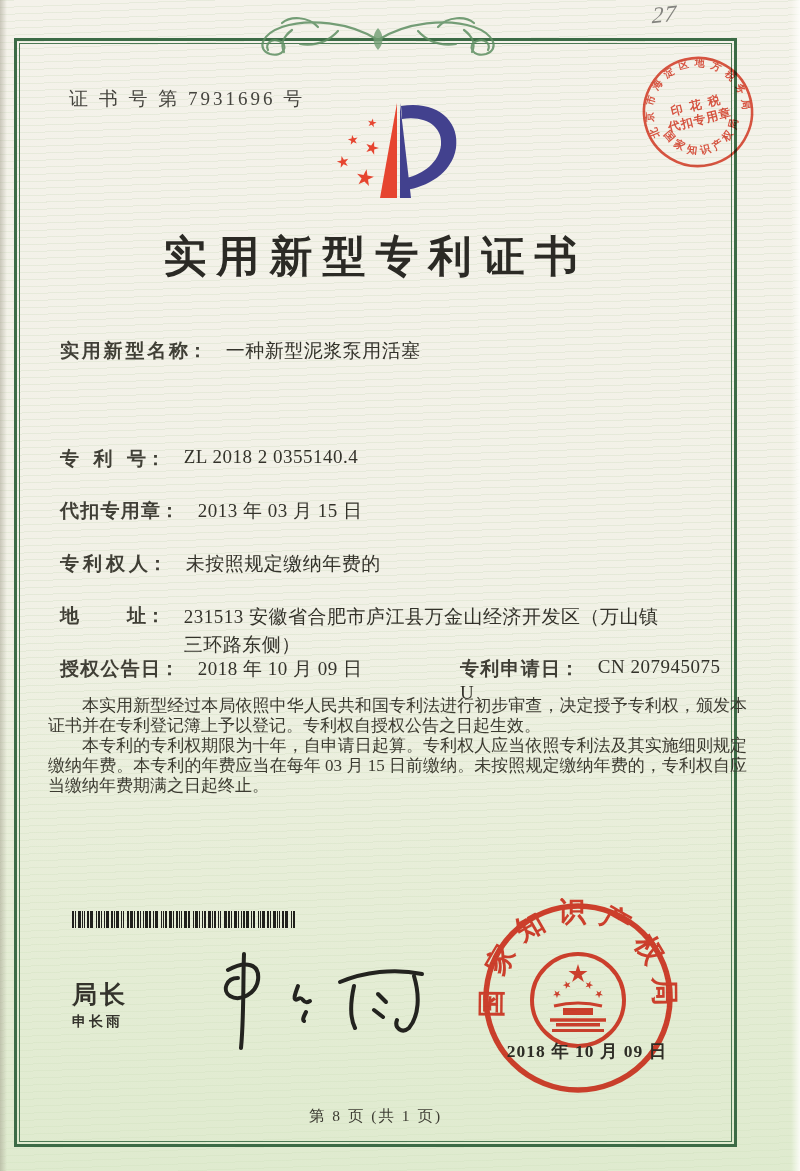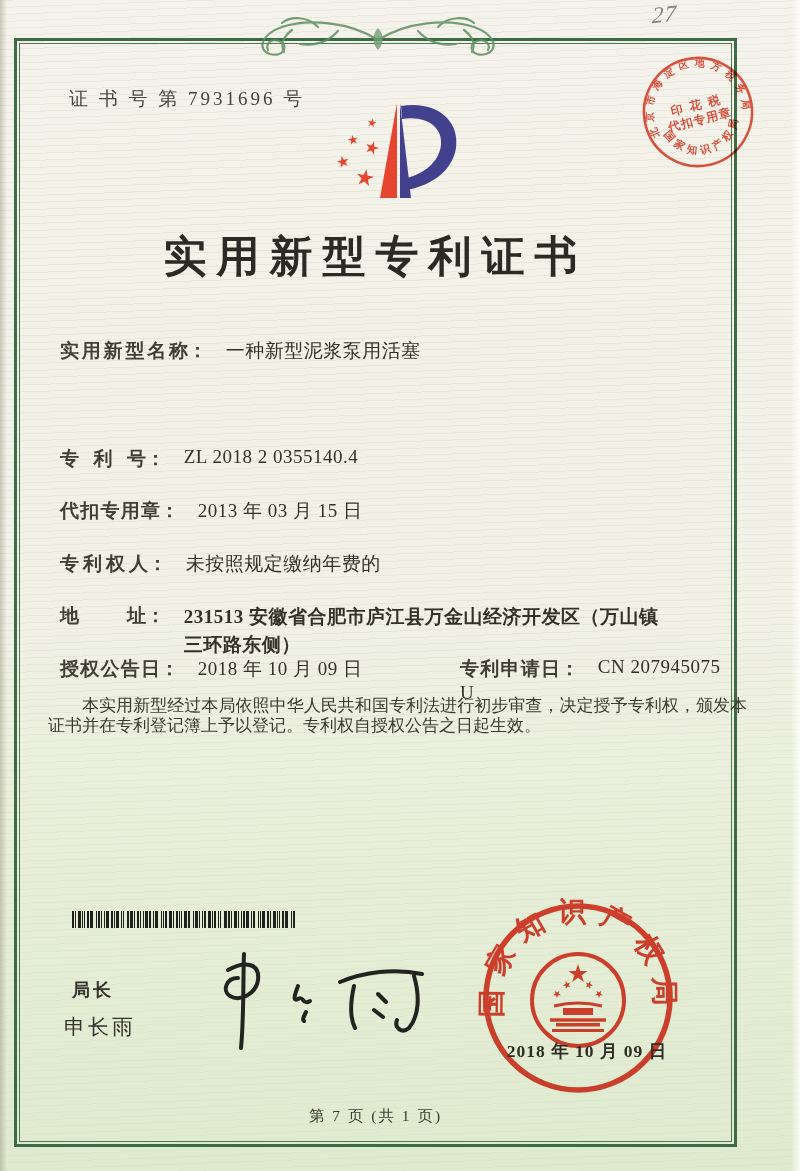--- a/index.html
+++ b/index.html
@@ -28,28 +28,28 @@
   .taxstamp{position:absolute;left:636px;top:50px;width:124px;height:124px;z-index:5;
     transform:rotate(-14deg);mix-blend-mode:multiply;opacity:0.92;}
   .logo{position:absolute;left:322px;top:96px;width:160px;height:120px;}
   .title{position:absolute;left:14px;right:63px;top:228px;text-align:center;
     font-size:43px;font-weight:700;letter-spacing:10px;color:#2b2a25;}
   .frow{position:absolute;left:60px;right:66px;font-size:19px;color:#353429;}
   .flabel{display:inline-block;text-align:justify;text-align-last:justify;
     color:#403f36;font-weight:700;vertical-align:top;}
   .fcolon{color:#403f36;font-weight:600;vertical-align:top;}
   .fvalue{margin-left:14px;color:#33322a;letter-spacing:0.5px;vertical-align:top;}
-  .fvalue.wrap{display:inline-block;width:486px;line-height:28px;font-weight:bold;}
+  .fvalue.wrap{display:inline-block;width:486px;line-height:28px;}
   .grant2{position:absolute;left:400px;top:0;}
   .bodytext{position:absolute;left:48px;right:53px;top:696px;color:#3b3a30;}
   .bodytext p{margin:0;font-size:17px;line-height:20px;text-indent:2em;
     text-align:justify;font-weight:500;}
   .barcode{position:absolute;left:72px;top:911px;width:230px;height:17px;}
-  .signtitle{position:absolute;left:72px;top:978px;font-size:18px;letter-spacing:3px;color:#34332c;font-weight:600;}
-  .signname{position:absolute;left:64px;top:1013px;font-size:21px;letter-spacing:3px;color:#34332c;font-weight:400;}
+  .signtitle{position:absolute;left:72px;top:978px;font-size:25px;letter-spacing:3px;color:#34332c;font-weight:600;}
+  .signname{position:absolute;left:72px;top:1013px;font-size:14px;letter-spacing:3px;color:#34332c;font-weight:700;}
   .signature{position:absolute;left:198px;top:948px;width:240px;height:110px;z-index:6;}
   .seal{position:absolute;left:478px;top:898px;width:200px;height:200px;z-index:5;
     mix-blend-mode:multiply;opacity:0.93;}
   .sealdate{position:absolute;left:492px;top:1039px;width:190px;text-align:center;z-index:7;
     font-size:17.5px;color:#2e2d26;letter-spacing:1px;font-weight:600;}
   .footer{position:absolute;left:14px;right:63px;top:1106px;text-align:center;
     font-size:15.5px;color:#3c3b32;letter-spacing:2px;}
   .sealtext{font-family:"Liberation Serif","DejaVu Serif",serif;}
 </style>
 </head>
@@ -144,20 +144,21 @@
     <span class="flabel" style="width:100px">授权公告日</span><span class="fcolon">：</span>
     <span class="fvalue">2018 年 10 月 09 日</span>
     <span class="grant2">
       <span class="flabel" style="width:100px">专利申请日</span><span class="fcolon">：</span>
       <span class="fvalue">CN 207945075 U</span>
     </span>
   </div>
 
   <div class="bodytext">
     <p>本实用新型经过本局依照中华人民共和国专利法进行初步审查，决定授予专利权，颁发本证书并在专利登记簿上予以登记。专利权自授权公告之日起生效。</p>
+    <p>本专利的专利权期限为十年，自申请日起算。专利权人应当依照专利法及其实施细则规定缴纳年费。本专利的年费应当在每年 03 月 15 日前缴纳。未按照规定缴纳年费的，专利权自应当缴纳年费期满之日起终止。</p>
   </div>
 
   <svg class="barcode" viewBox="0 0 230 16" preserveAspectRatio="none">
       <rect x="0" y="0" width="2" height="16" fill="#20201c"></rect>
       <rect x="3" y="0" width="1" height="16" fill="#20201c"></rect>
       <rect x="6" y="0" width="3" height="16" fill="#20201c"></rect>
       <rect x="10" y="0" width="1" height="16" fill="#20201c"></rect>
       <rect x="12" y="0" width="1" height="16" fill="#20201c"></rect>
       <rect x="15" y="0" width="2" height="16" fill="#20201c"></rect>
       <rect x="18" y="0" width="3" height="16" fill="#20201c"></rect>
@@ -263,17 +264,17 @@
       <path d="M-24,8 Q0,2 24,8" stroke="#e23524" stroke-width="3" fill="none"></path>
       <rect x="-15" y="10" width="30" height="7" fill="#e23524"></rect>
       <path d="M-28,22 L28,22" stroke="#e23524" stroke-width="3.5"></path>
       <rect x="-22" y="25" width="44" height="3.5" fill="#e23524"></rect>
       <rect x="-26" y="31" width="52" height="3" fill="#e23524"></rect>
     </g>
   </svg>
 
   <div class="sealdate">2018 年 10 月 09 日</div>
 
-  <div class="footer">第 7 页 (共 1 页)</div>
+  <div class="footer">第 8 页 (共 1 页)</div>
 
   <div class="edge-left"></div>
   <div class="edge-right"></div>
 </div>
 
 </body></html>

